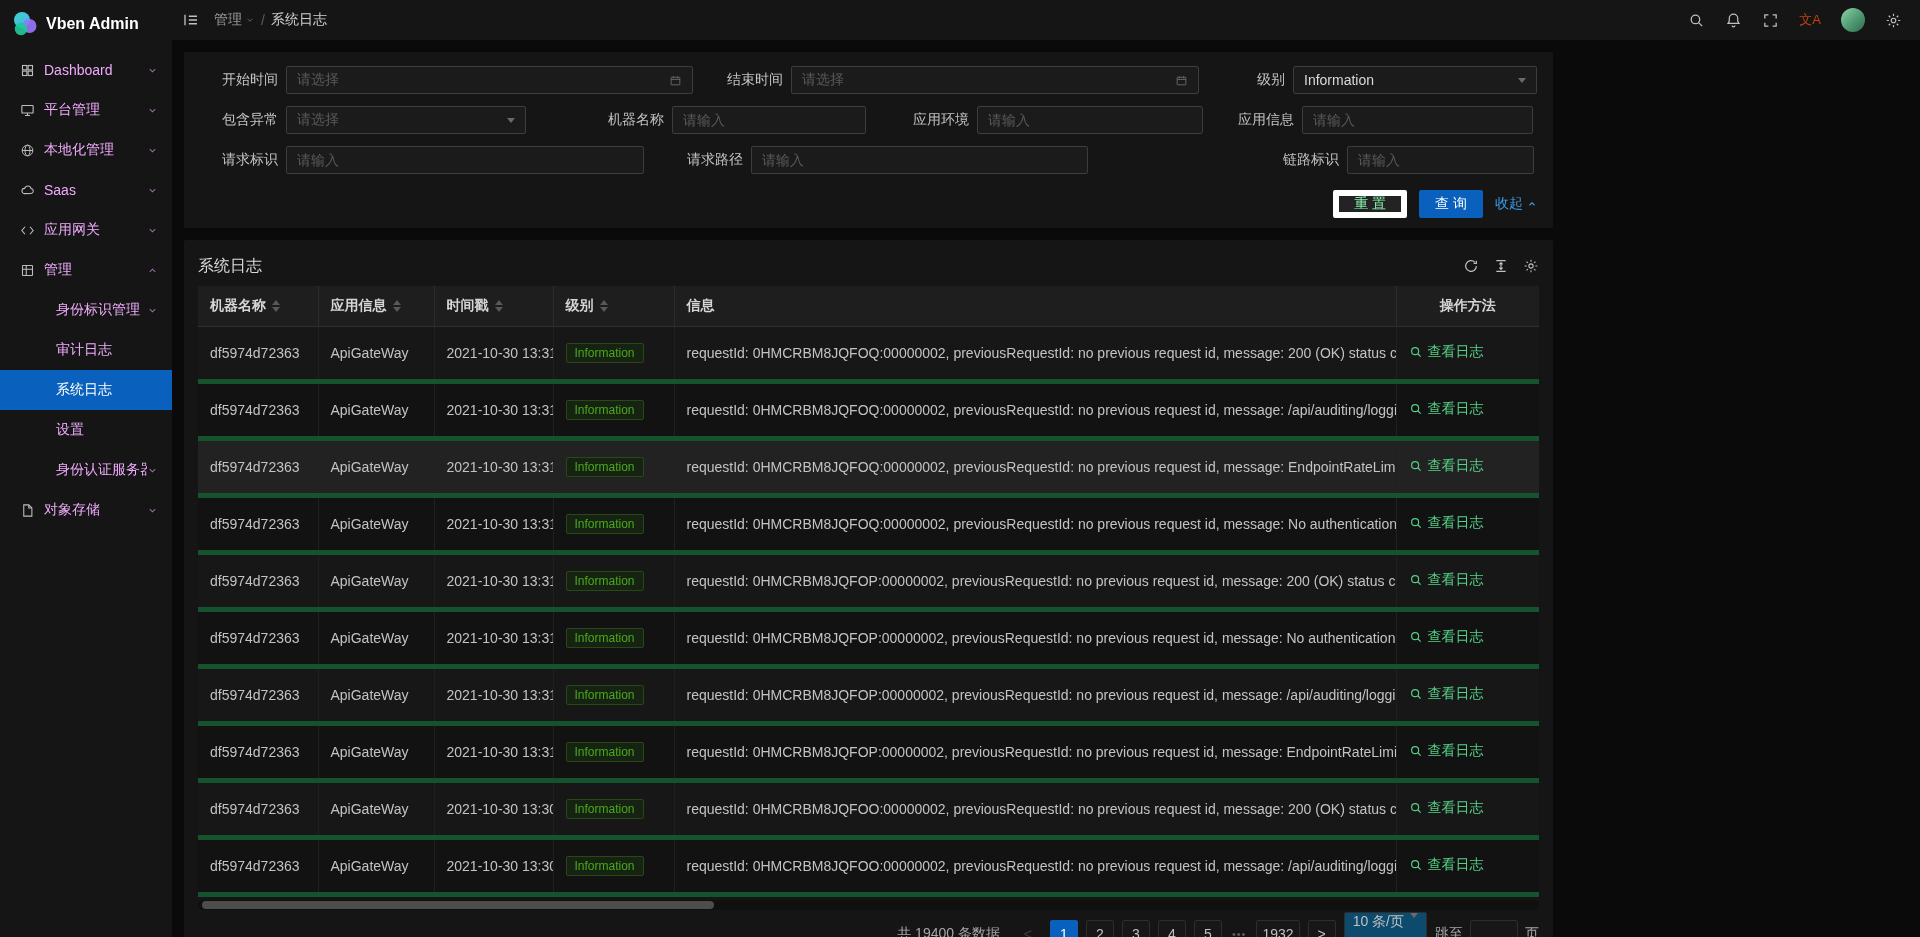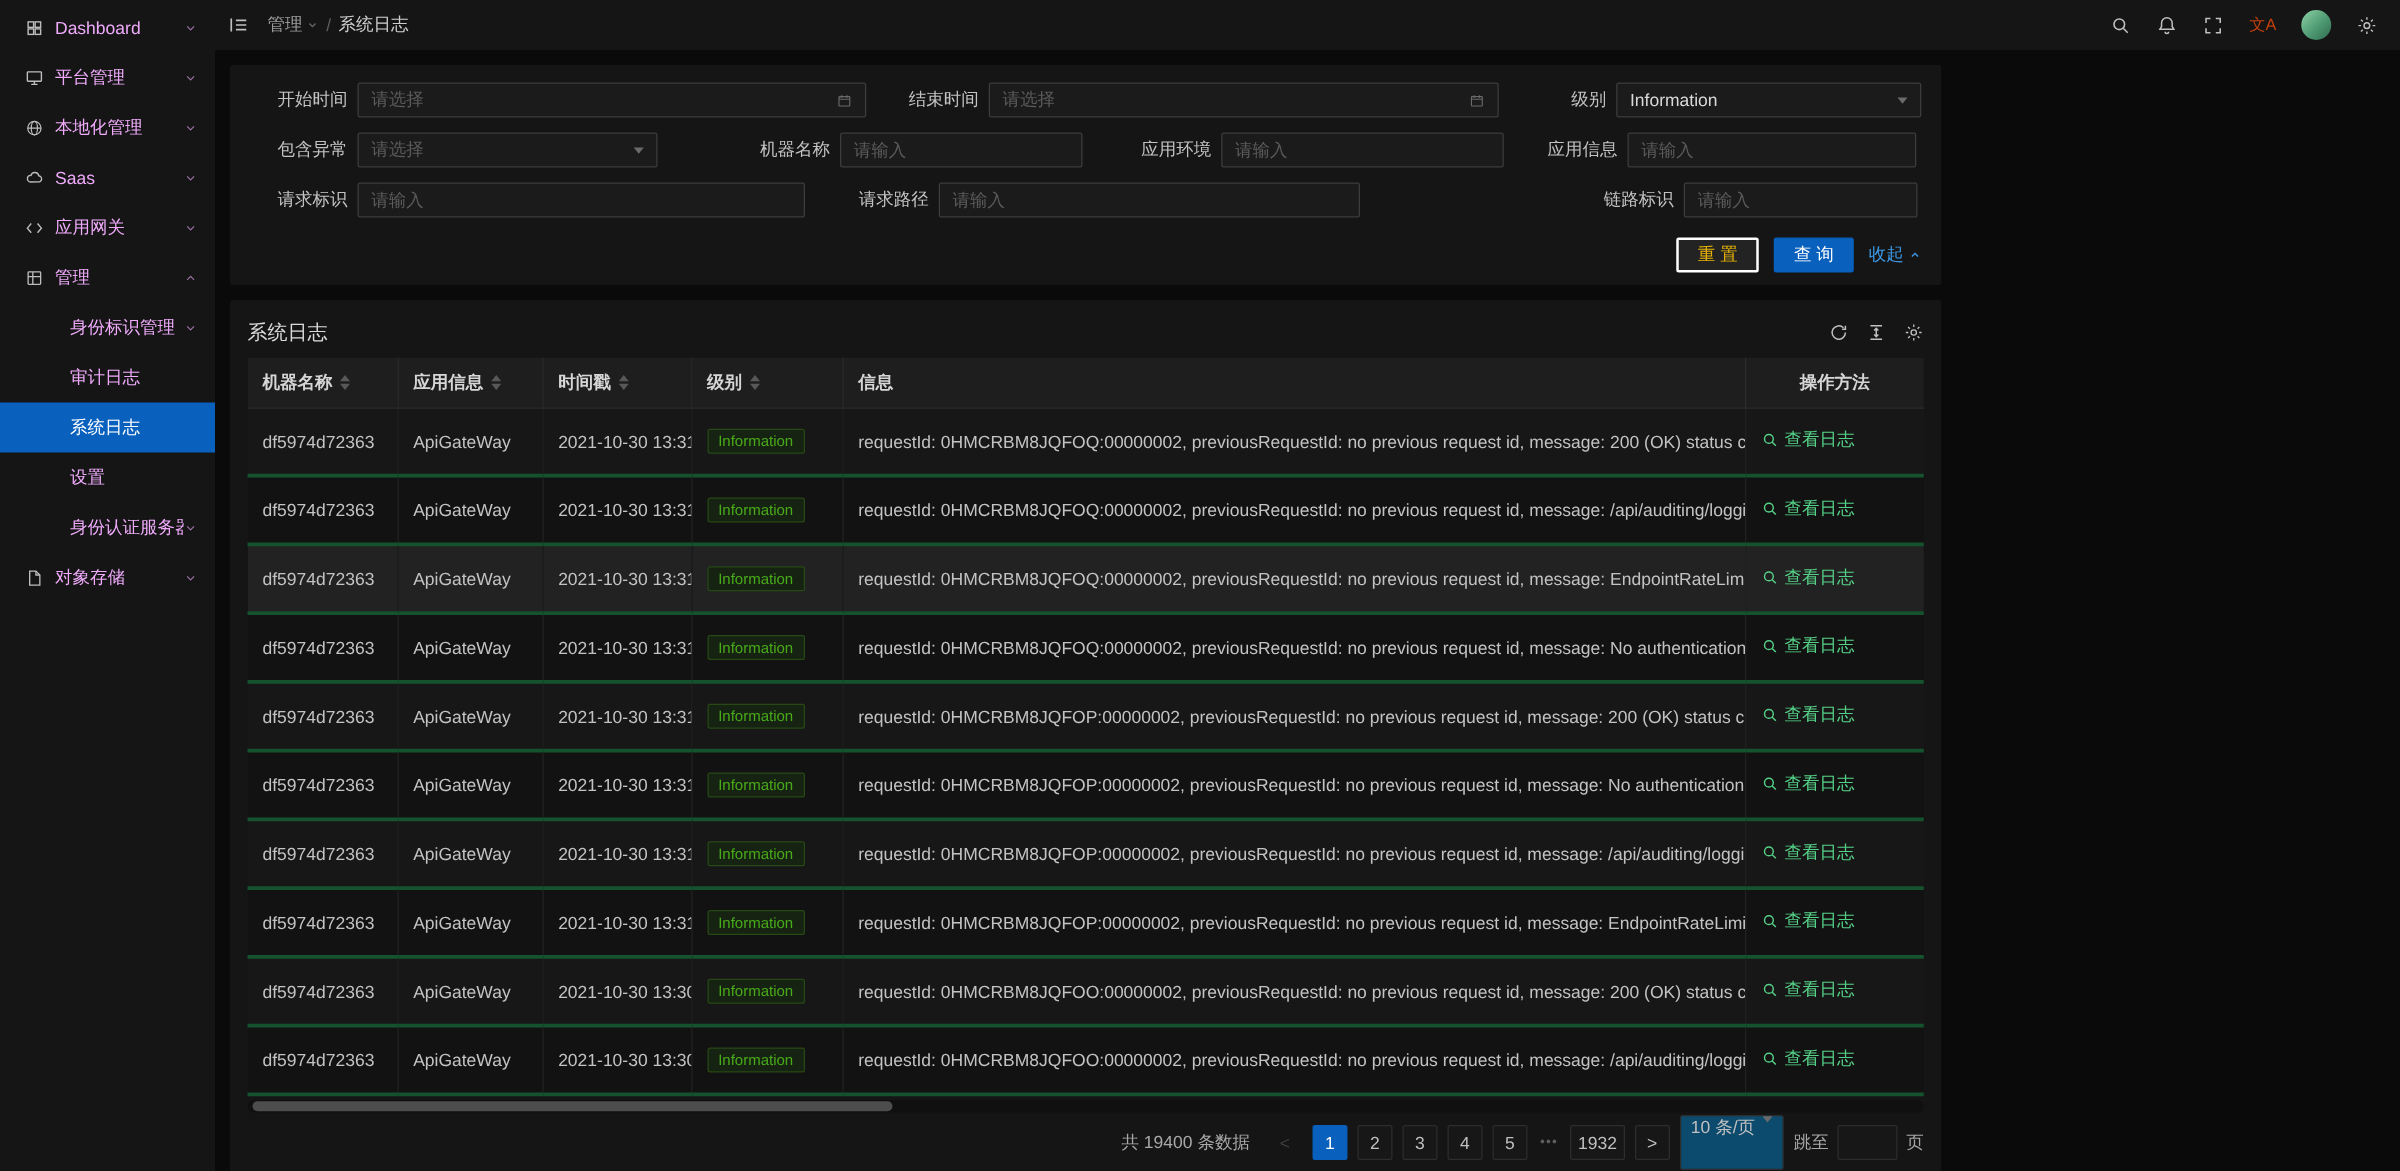--- a/index.html
+++ b/index.html
@@ -45,21 +45,21 @@
 .fctrl{height:28px;background:#1b1b1b;border:1px solid #3d3d3d;border-radius:2px;display:flex;align-items:center;padding:0 10px;color:#d9d9d9;flex:none}
 .fctrl .ph{color:#5a5a5a;flex:1;overflow:hidden;white-space:nowrap}
 .fctrl .val{color:#d9d9d9;flex:1;overflow:hidden;white-space:nowrap}
 .fctrl .suffix{flex:none;margin-left:6px;color:#6a6a6a;width:13px;height:13px}
 .fctrl .suffix svg{width:100%;height:100%}
 input.finput{height:28px;background:#1b1b1b;border:1px solid #3d3d3d;border-radius:2px;padding:0 10px;color:#d9d9d9;font-size:14px;font-family:inherit;outline:none;flex:none}
 input.finput::placeholder{color:#5a5a5a}
 .sel-caret{width:0;height:0;border-left:4px solid transparent;border-right:4px solid transparent;border-top:5px solid #6a6a6a;margin-left:6px;flex:none}
 .factions{display:flex;align-items:center;justify-content:flex-end;gap:12px;height:28px;margin-top:10px}
 .btn{height:28px;padding:0 15px;border-radius:2px;font-size:14px;display:inline-flex;align-items:center;cursor:pointer;white-space:nowrap}
-.btn-default{background:#232323;border:2px solid #ffffff;color:#eab308}
+.btn-default{background:#232323;border:6px solid #ffffff;color:#86efac}
 .btn-primary{background:#0960bd;border:1px solid #0960bd;color:#ffffff}
 .link-collapse{color:#3c9ae8;display:inline-flex;align-items:center;gap:4px;cursor:pointer}
 .link-collapse .chev-up{width:10px;height:10px}
 .link-collapse .chev-up svg{width:100%;height:100%}
 
 
 .table-panel{padding:10px 14px 12px 14px}
 .tbar{display:flex;align-items:center;height:32px;margin-bottom:4px}
 .ttitle{font-size:16px;color:#dadada;font-weight:500}
 .ticons{margin-left:auto;display:flex;align-items:center;gap:14px}
@@ -68,21 +68,21 @@
 
 table.ttable{border-collapse:collapse;table-layout:fixed;width:1341px;font-size:14px}
 .ttable th{height:40px;background:#1e1e1e;font-weight:600;color:#d6d6d6;text-align:left;padding:0 12px;border-bottom:1px solid #2e2e2e;border-right:1px solid #2c2c2c;white-space:nowrap;overflow:hidden;cursor:pointer}
 .ttable th.no-sort{cursor:default}
 .ttable th:last-child{border-right:none;text-align:center}
 .th-inner{display:inline-flex;align-items:center;gap:6px}
 .sorter{display:inline-flex;flex-direction:column}
 .caret{width:0;height:0;border-left:4px solid transparent;border-right:4px solid transparent}
 .caret.up{border-bottom:5px solid #585858;margin-bottom:2px}
 .caret.down{border-top:5px solid #585858}
-.ttable td{height:40px;padding:16px 12px;border-bottom:3px solid #14532d;border-right:1px solid #202020;overflow:hidden;white-space:nowrap;color:#c3c3c3}
+.ttable td{height:40px;padding:16px 12px;border-bottom:5px solid #14532d;border-right:1px solid #202020;overflow:hidden;white-space:nowrap;color:#c3c3c3}
 .ttable td:last-child{border-right:none;text-align:left}
 .trow:nth-child(odd){background:#171717}
 .trow:nth-child(even){background:#121212}
 .trow:nth-child(3){background:#222222}
 .tag{display:inline-block;padding:0 8px;height:20px;line-height:18px;font-size:12px;border-radius:2px;background:#162312;border:1px solid #274916;color:#49aa19}
 .viewlog{color:#55d187;display:inline-flex;align-items:center;gap:5px;cursor:pointer;justify-content:center}
 .viewlog .vico{width:14px;height:14px}
 .viewlog .vico svg{width:100%;height:100%}
 
 .hscroll{width:1341px;height:10px;background:#101010;border-radius:5px;margin-top:3px;position:relative}
@@ -96,20 +96,36 @@
 .pg-item.disabled{background:transparent;border-color:transparent;color:#3e3e3e;cursor:default}
 .pg-ellipsis{color:#5e5e5e;letter-spacing:1px;font-size:11px;cursor:pointer;padding:0 2px}
 .pg-size{height:44px;background:#0c4a6e;border:1px solid #2d2d2d;border-radius:2px;display:flex;padding:0 8px;color:#c0c0c0;cursor:pointer;white-space:nowrap}
 .pg-jump{display:flex;align-items:center;gap:7px;white-space:nowrap}
 .pg-jump input{width:48px;height:28px;background:#171717;border:1px solid #2d2d2d;border-radius:2px;color:#d9d9d9;padding:0 6px;font-family:inherit;font-size:14px;outline:none}
 </style>
 </head>
 <body>
 
 <aside class="sidebar">
+  <div class="logo">
+    <span>
+      <svg width="26" height="26" viewBox="0 0 26 26">
+        <defs>
+            <linearGradient id="lg1" x1="0" y1="0" x2="1" y2="1">
+              <stop offset="0" stop-color="#3bd6c6"></stop>
+              <stop offset="1" stop-color="#4dabf7"></stop>
+            </linearGradient>
+          </defs>
+        <circle cx="10" cy="9" r="8" fill="url(#lg1)"></circle>
+        <circle cx="17.5" cy="15" r="7" fill="#9775fa" opacity="0.92"></circle>
+        <circle cx="9" cy="18" r="6.2" fill="#20c997" opacity="0.92"></circle>
+      </svg>
+    </span>
+    <span class="logo-title">Vben Admin</span>
+  </div>
   <nav class="menu">
     <div class="menu-item">
       <span class="mi-icon">
           <svg viewBox="0 0 24 24" fill="none" stroke="currentColor" stroke-width="1.8">
             <rect x="4" y="4" width="7" height="7"></rect>
             <rect x="13" y="4" width="7" height="7"></rect>
             <rect x="4" y="13" width="7" height="7"></rect>
             <rect x="13" y="13" width="7" height="7"></rect>
           </svg>
         </span>

